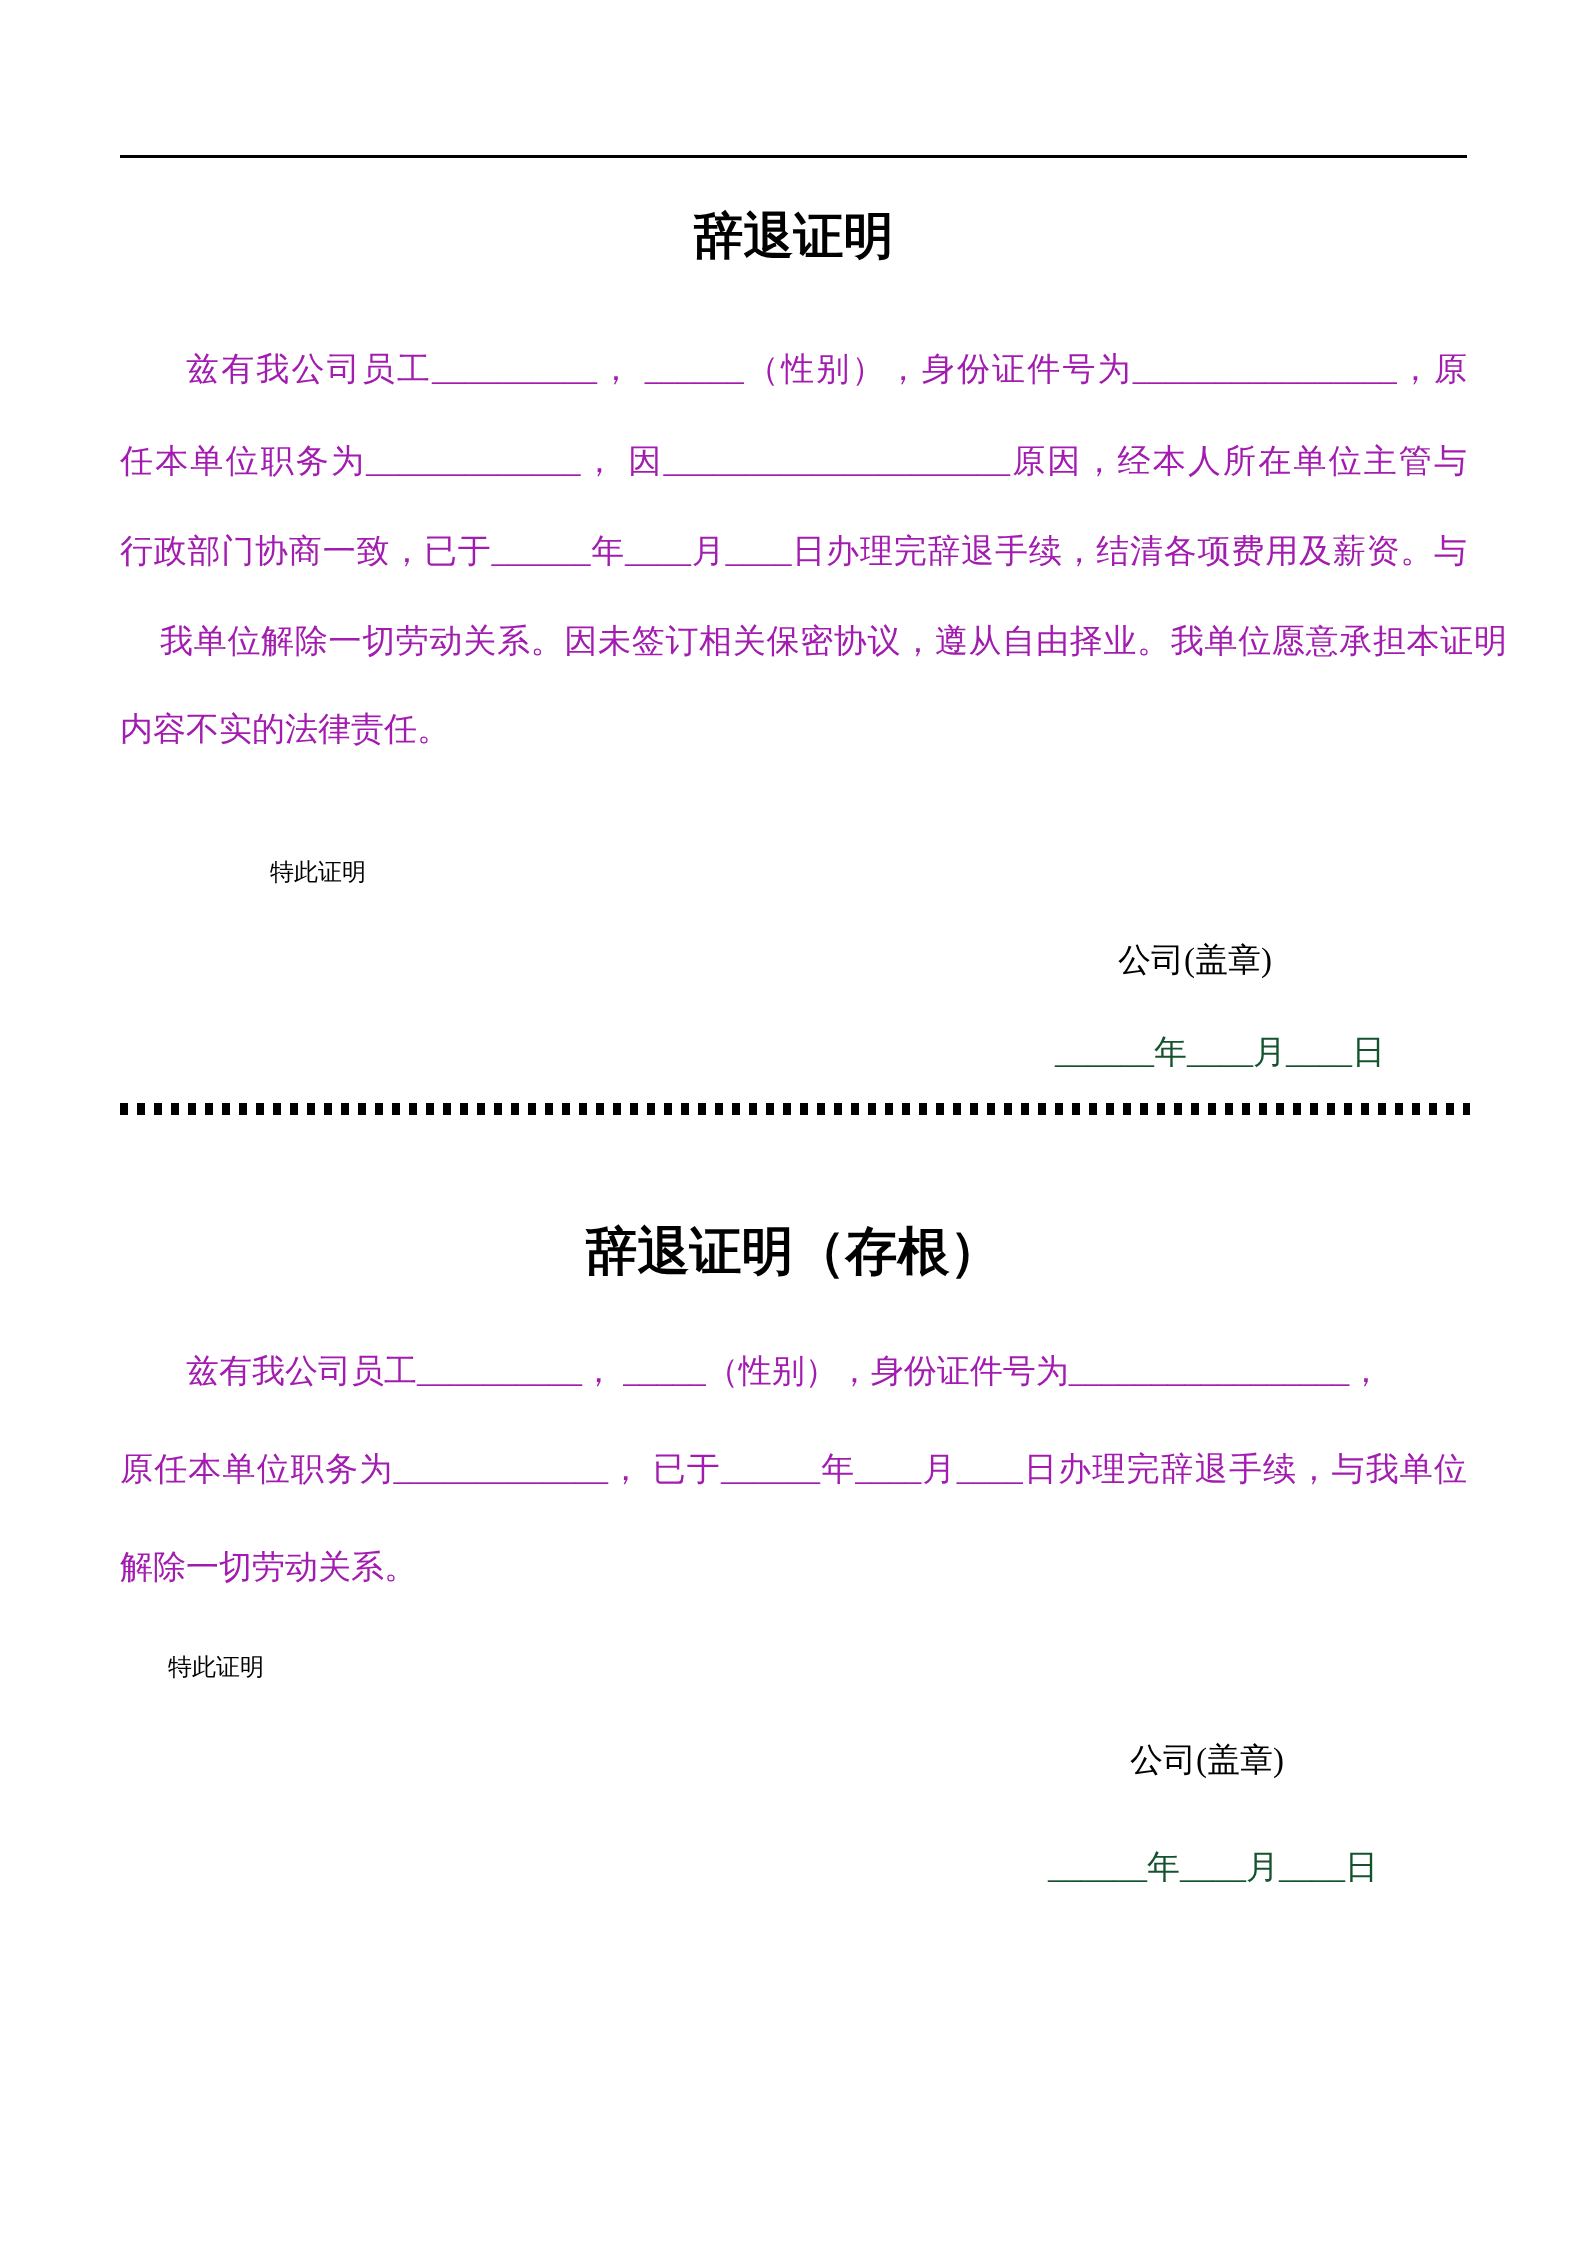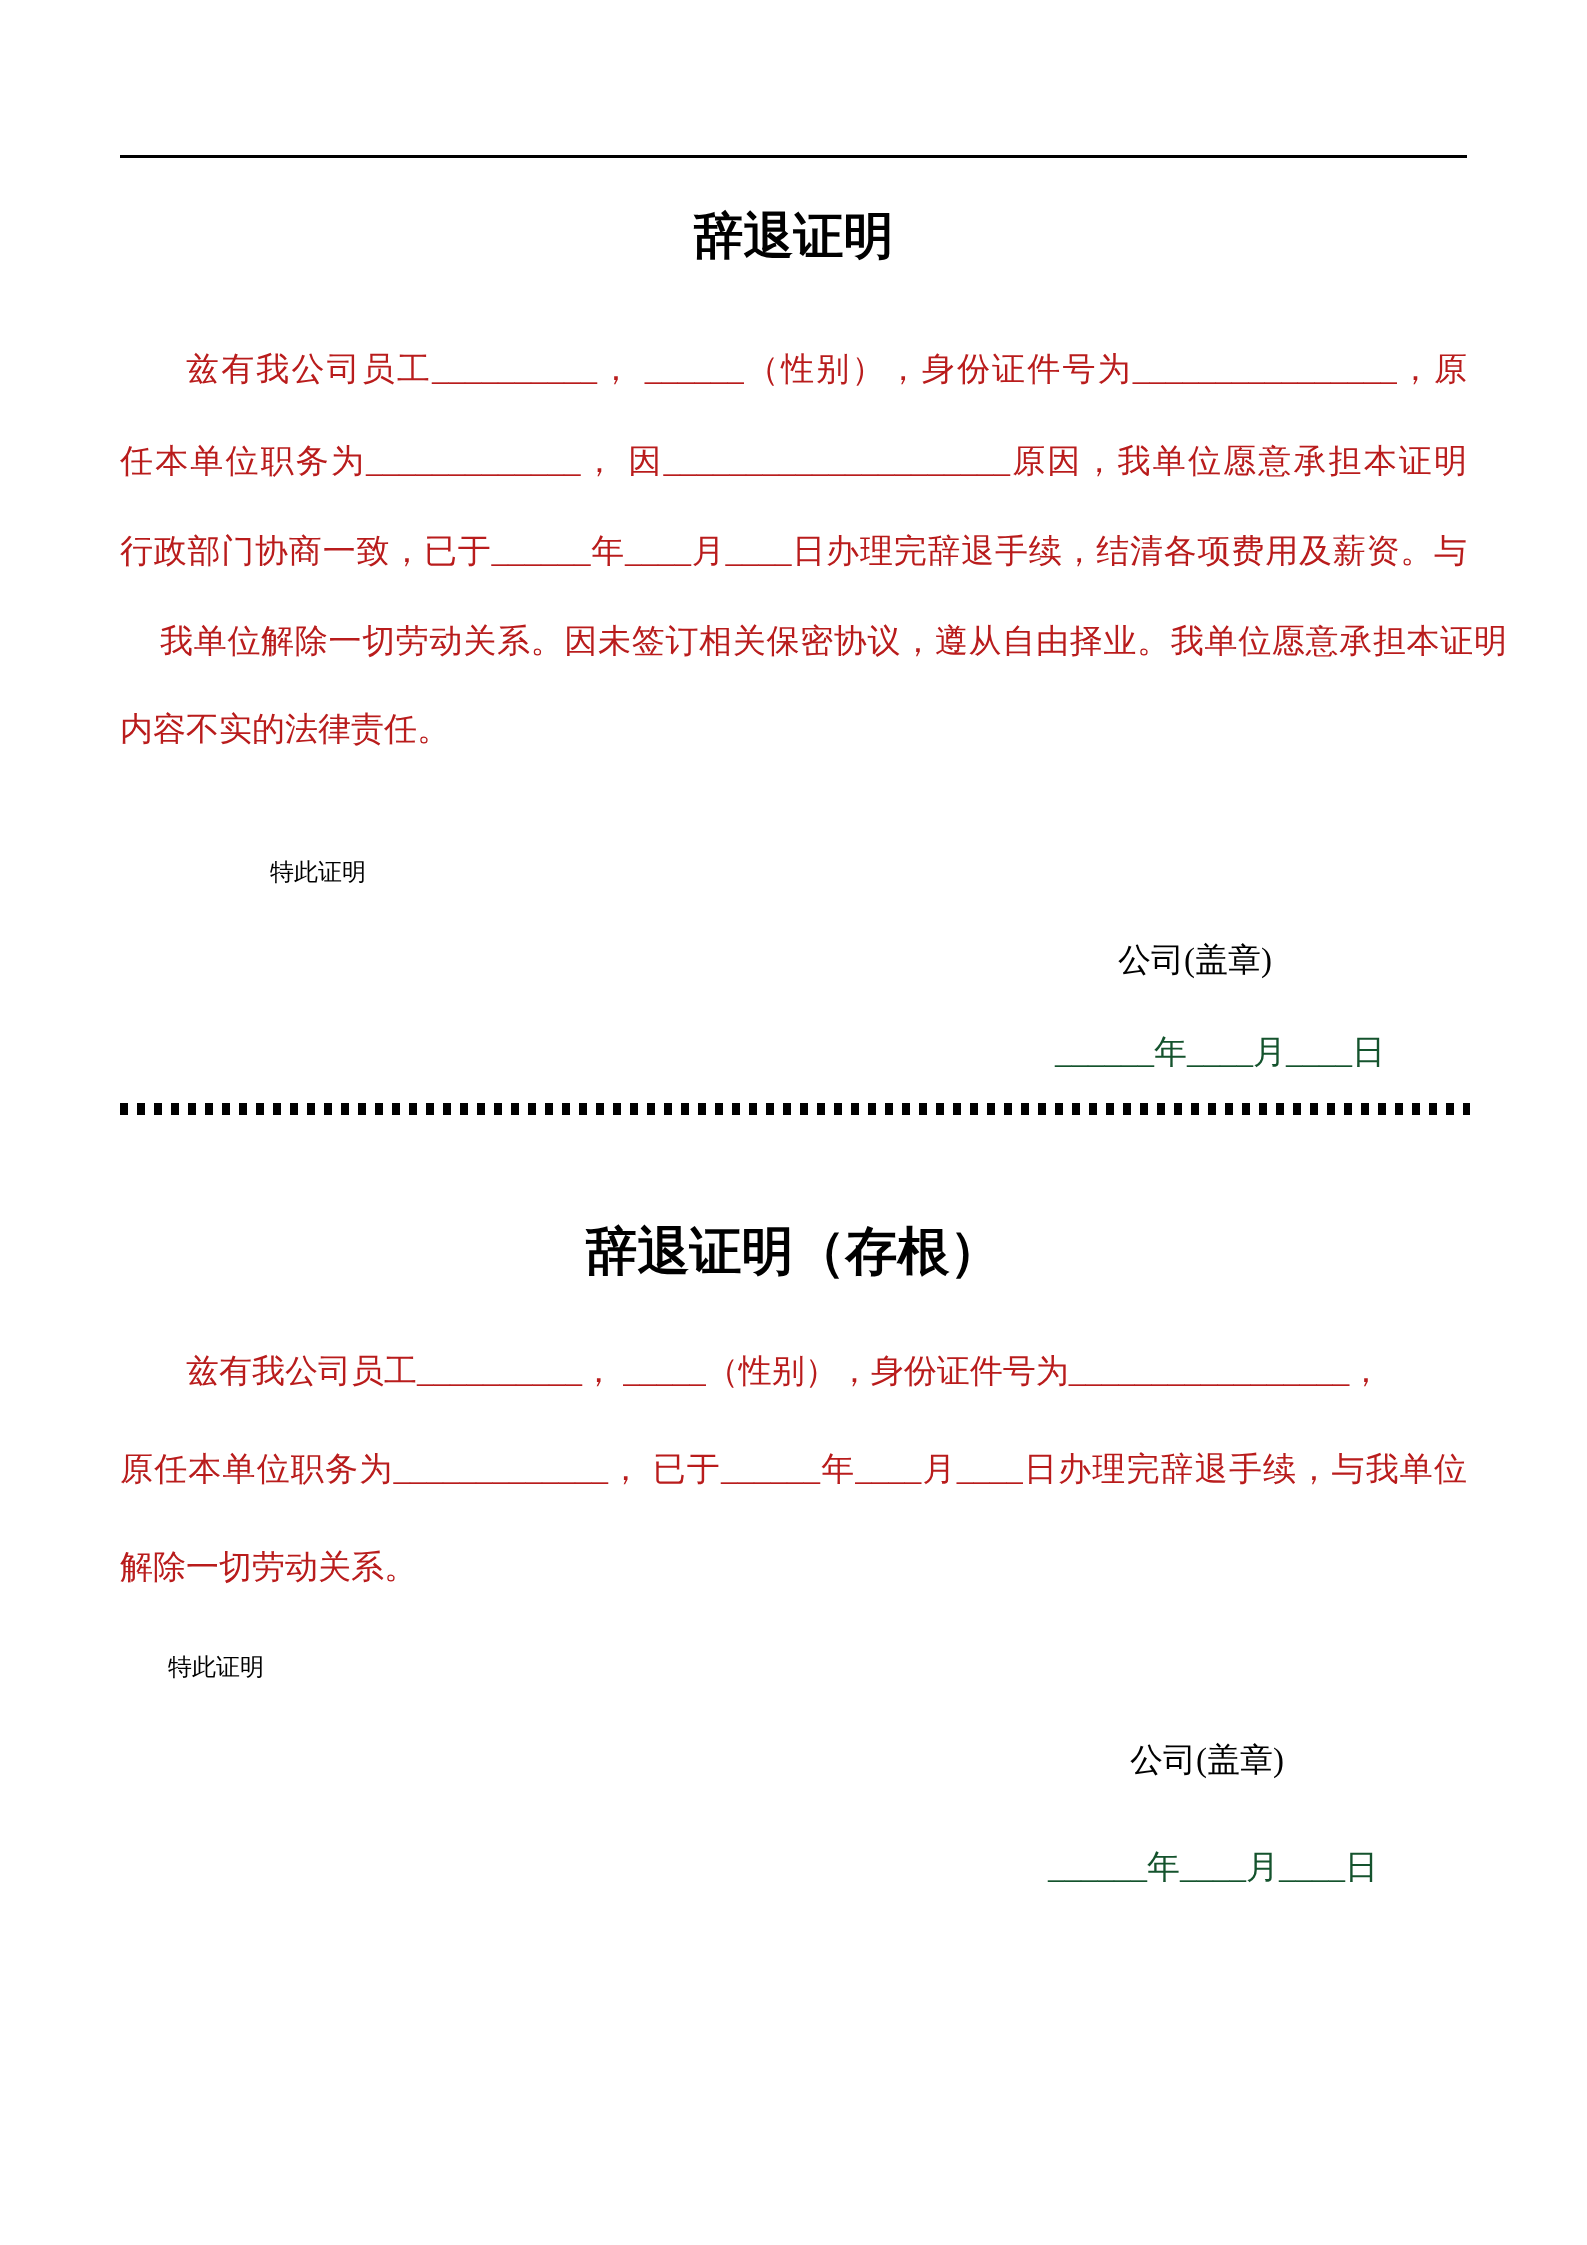--- a/index.html
+++ b/index.html
@@ -26,21 +26,21 @@
     color: #000000;
     white-space: nowrap;
   }
   .title-1 { top: 204px; font-size: 50px; line-height: 64px; }
   .title-2 { top: 1218px; font-size: 52px; line-height: 68px; }
   .body-line {
     left: 120px;
     width: 1347px;
     font-size: 33px;
     line-height: 46px;
-    color: #b91c1c;
+    color: #a21caf;
     white-space: nowrap;
   }
   .just {
     white-space: normal;
     text-align: justify;
     text-align-last: justify;
   }
   .indent { padding-left: 66px; }
   .closing {
     font-size: 24px;
@@ -76,21 +76,21 @@
 
 <div class="page">
 
   <div>
     <div class="abs top-rule"></div>
 
     <div class="abs doc-title title-1">辞退证明</div>
 
     <div>
       <div class="abs body-line just indent" style="top:346px;">兹有我公司员工__________， ______（性别），身份证件号为________________，原</div>
-      <div class="abs body-line just" style="top:438px;">任本单位职务为_____________， 因_____________________原因，我单位愿意承担本证明</div>
+      <div class="abs body-line just" style="top:438px;">任本单位职务为_____________， 因_____________________原因，经本人所在单位主管与</div>
       <div class="abs body-line just" style="top:528px;">行政部门协商一致，已于______年____月____日办理完辞退手续，结清各项费用及薪资。与</div>
       <div class="abs body-line just" style="top:618px;margin-left:40px;">我单位解除一切劳动关系。因未签订相关保密协议，遵从自由择业。我单位愿意承担本证明</div>
       <div class="abs body-line" style="top:706px;">内容不实的法律责任。</div>
     </div>
 
     <div class="abs closing" style="left:270px; top:850px;">特此证明</div>
 
     <div class="abs seal" style="left:1118px; top:938px;">公司(盖章)</div>
 
     <div class="abs date-line" style="left:1055px; top:1030px;">______年____月____日</div>

